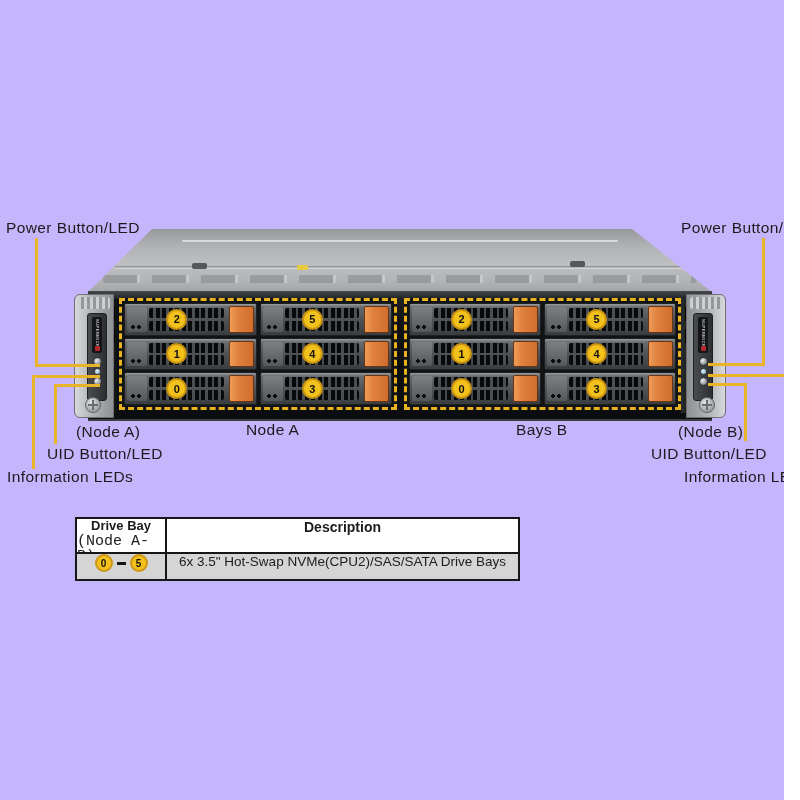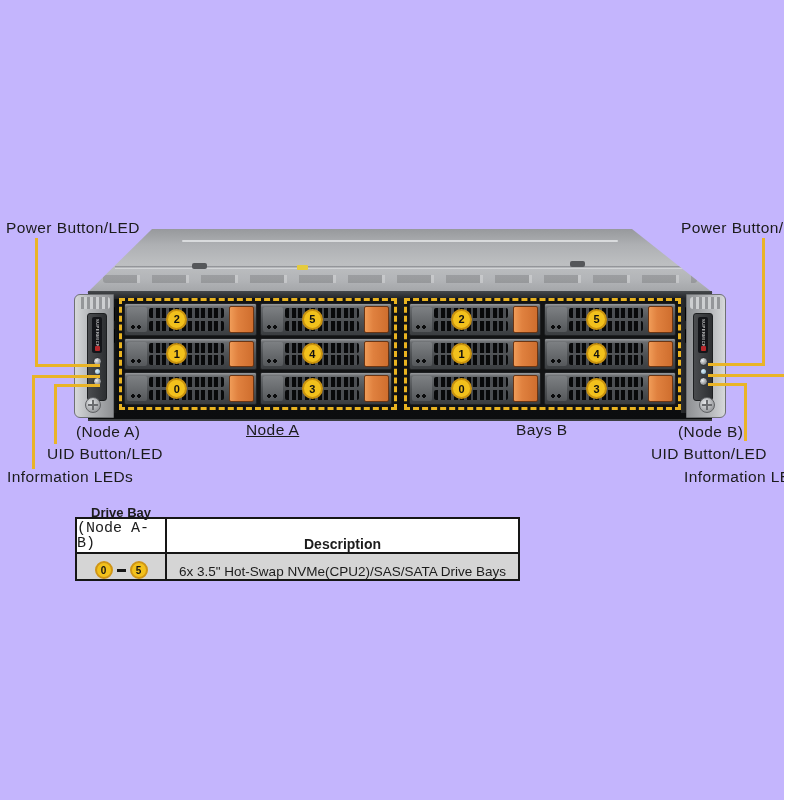--- a/index.html
+++ b/index.html
@@ -78,42 +78,42 @@
   .ear.right .screw{right:10px;}
   .screw:before,.screw:after{content:"";position:absolute;background:#6a6c6f;}
   .screw:before{left:2px;right:2px;top:6px;height:2px;}
   .screw:after{top:2px;bottom:2px;left:6px;width:2px;}
 
   
   .spec-table{position:absolute;left:75px;top:517px;width:441px;z-index:8;
        display:grid;grid-template-columns:90px 1fr;grid-template-rows:35px 25px;
        border:2px solid #161616;background:#fff;box-sizing:content-box;}
   .spec-table>div{border-right:2px solid #161616;border-bottom:2px solid #161616;
-       display:flex;align-items:flex-end;justify-content:center;box-sizing:border-box;}
+       display:flex;align-items:flex-start;justify-content:center;box-sizing:border-box;}
   .spec-table>div:nth-child(2n){border-right:none;}
   .spec-table>div:nth-child(n+3){border-bottom:none;background:#d5d5d5;}
   .th-wrap{display:flex;flex-direction:column;align-items:center;justify-content:center;line-height:1.05;}
   .th-main{font-weight:bold;font-size:13px;}
   .th-sub{font-size:15px;margin-top:1px;font-family:Liberation Mono, monospace;}
   .th-desc{font-weight:bold;font-size:14px;}
   .td-desc{font-size:13.5px;}
   .tbadge{display:inline-flex;align-items:center;justify-content:center;width:18px;height:18px;border-radius:50%;
        background:#f2c11c;border:2px solid #cf9516;box-sizing:border-box;font-size:10px;font-weight:bold;color:#111;}
   .tdash{display:inline-block;width:9px;height:3px;background:#161616;margin:0 4px;}
   .bay-range{display:flex;align-items:center;}
 </style>
 </head>
 <body>
 
 <div id="scene">
 
   <div class="callout-label" style="left:6px;top:219px;">Power Button/LED</div>
   <div class="callout-label" style="left:681px;top:219px;">Power Button/LED</div>
   <div class="callout-label" style="left:76px;top:423px;">(Node A)</div>
-  <div class="callout-label" style="left:246px;top:421px;text-decoration:underline;">Node A</div>
+  <div class="callout-label" style="left:246px;top:421px;">Node A</div>
   <div class="callout-label" style="left:516px;top:421px;">Bays B</div>
   <div class="callout-label" style="left:678px;top:423px;text-align:right;">(Node B)</div>
   <div class="callout-label" style="left:47px;top:445px;">UID Button/LED</div>
   <div class="callout-label" style="left:7px;top:468px;">Information LEDs</div>
   <div class="callout-label" style="left:651px;top:445px;">UID Button/LED</div>
   <div class="callout-label" style="left:684px;top:468px;">Information LEDs</div>
 
   <div class="cl" style="left:35px;top:238px;width:3px;height:129px;"></div>
   <div class="cl" style="left:35px;top:364px;width:65px;height:3px;"></div>
   <div class="cl" style="left:32px;top:375px;width:68px;height:3px;"></div>

